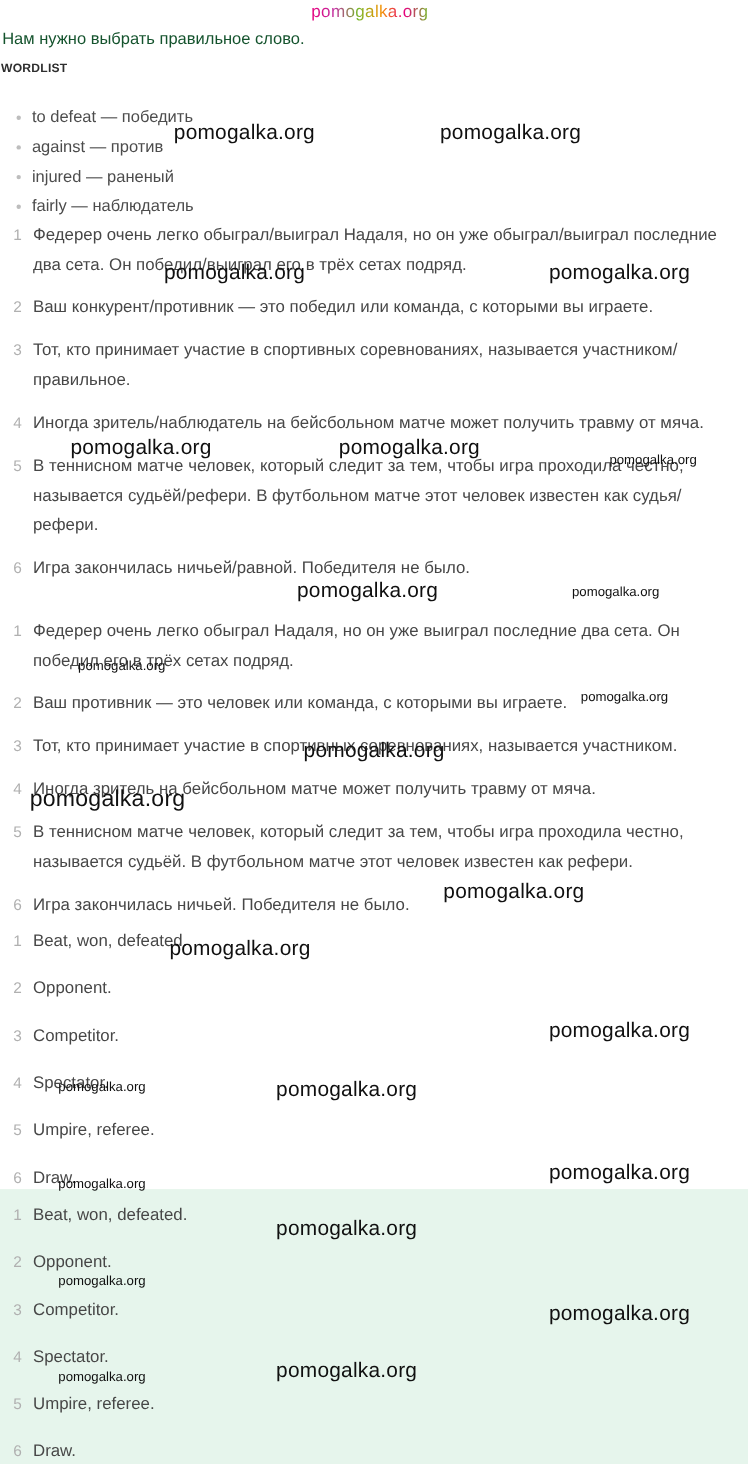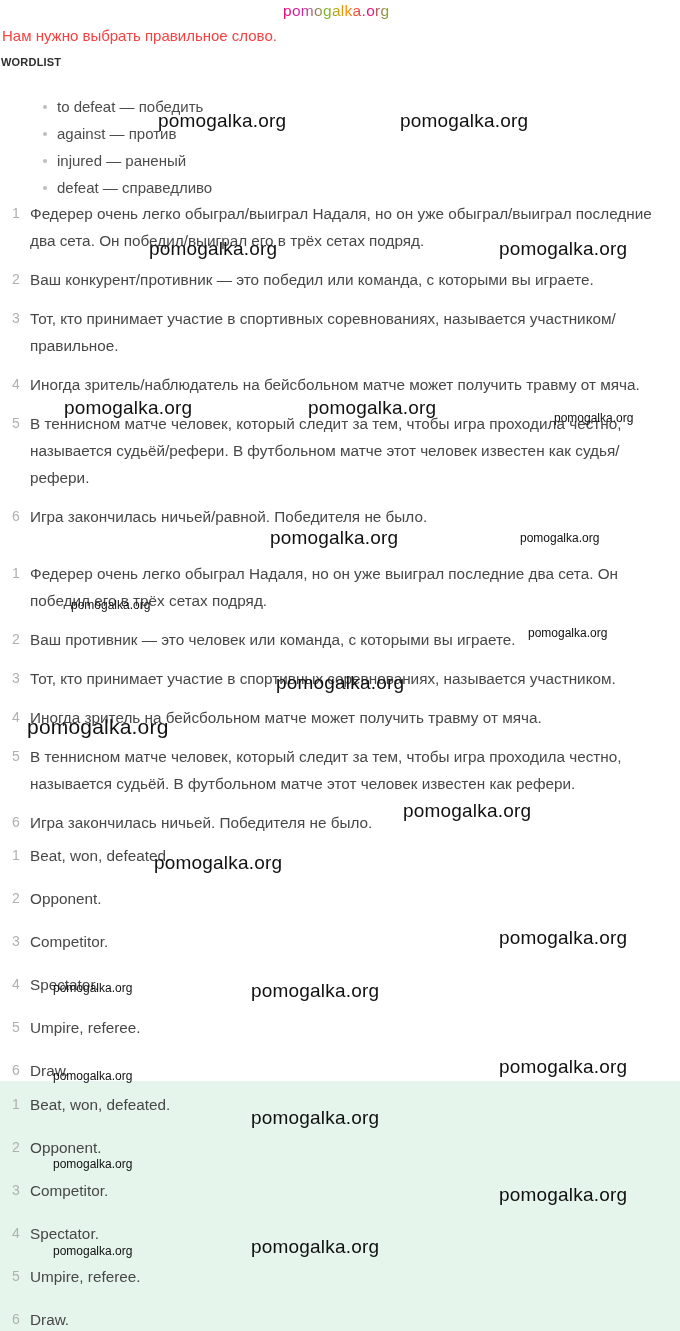--- a/index.html
+++ b/index.html
@@ -7,24 +7,24 @@
   body { font-family: "Liberation Sans", "DejaVu Sans", sans-serif; }
   .page {
     position: relative;
     width: 680px;
     height: 1331px;
     background: #ffffff;
     overflow: hidden;
   }
   .abs { position: absolute; left: 0; right: 0; }
 
-  .intro { top: 27px; left: 2px; font-size: 15px; color: #ef4444; }
+  .intro { top: 27px; left: 2px; font-size: 15px; color: #14532d; }
   .wordlist-title { top: 56px; left: 1px; font-size: 11px; font-weight: 700; color: #2e2e2e; letter-spacing: .2px; }
 
-  .wordlist { top: 93px; left: 0; right: 14px; padding-left: 28px; }
+  .wordlist { top: 93px; left: 0; right: 14px; }
   .wl-item { display: flex; align-items: center; line-height: 27px; color: #4c4c4c; font-size: 15px; }
   .dot { width: 4px; height: 4px; border-radius: 50%; background: #bdbdbd; margin: 0 10px 0 15px; flex: 0 0 auto; }
 
   .list { position: absolute; left: 0; right: 0; padding: 0 16px 0 12px; }
   .item { display: flex; }
   .num { flex: 0 0 18px; color: #b0b0b0; font-size: 14px; line-height: 27px; }
   .txt { flex: 1; color: #474747; font-size: 15.3px; line-height: 27px; }
 
   .tasks { top: 200px; }
   .tasks .item { margin-bottom: 12px; }
@@ -78,21 +78,21 @@
     <div class="wl-item">
         <span class="dot"></span>
         <span>against — против</span>
       </div>
     <div class="wl-item">
         <span class="dot"></span>
         <span>injured — раненый</span>
       </div>
     <div class="wl-item">
         <span class="dot"></span>
-        <span>defeat — справедливо</span>
+        <span>fairly — наблюдатель</span>
       </div>
   </div>
 
   <div class="list tasks">
     <div class="item">
         <span class="num">1</span>
         <span class="txt">Федерер очень легко обыграл/выиграл Надаля, но он уже обыграл/выиграл последние два сета. Он победил/выиграл его в трёх сетах подряд.</span>
       </div>
     <div class="item">
         <span class="num">2</span>

